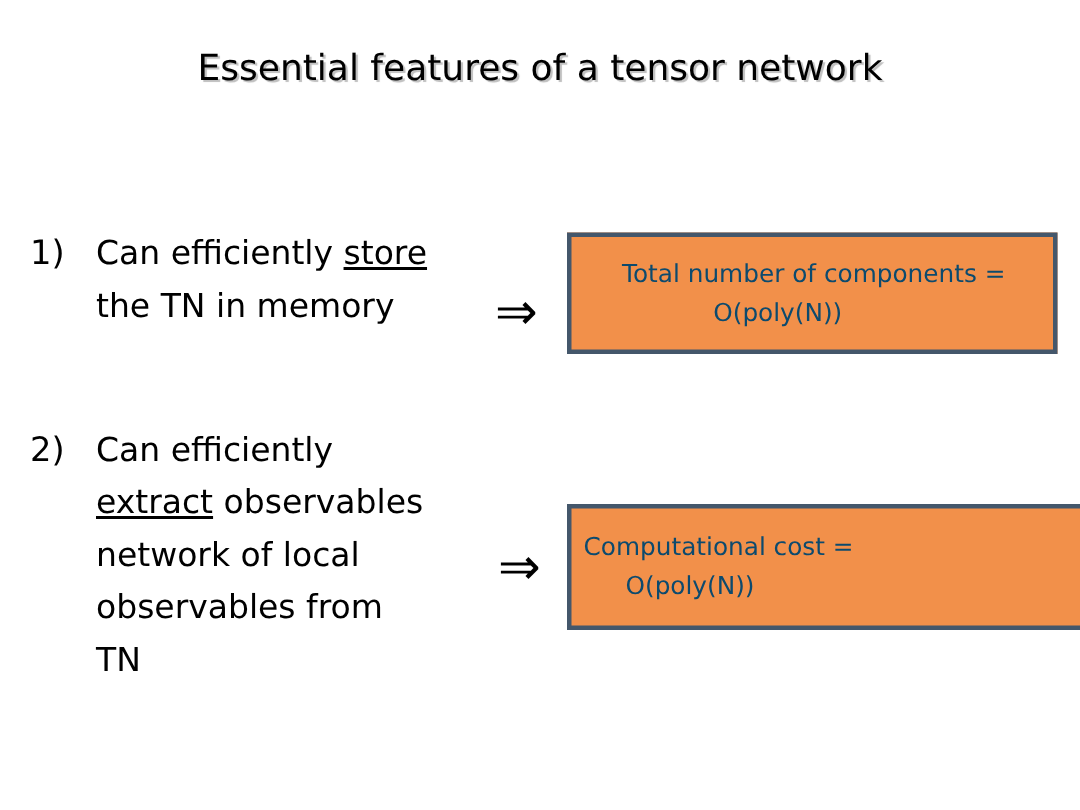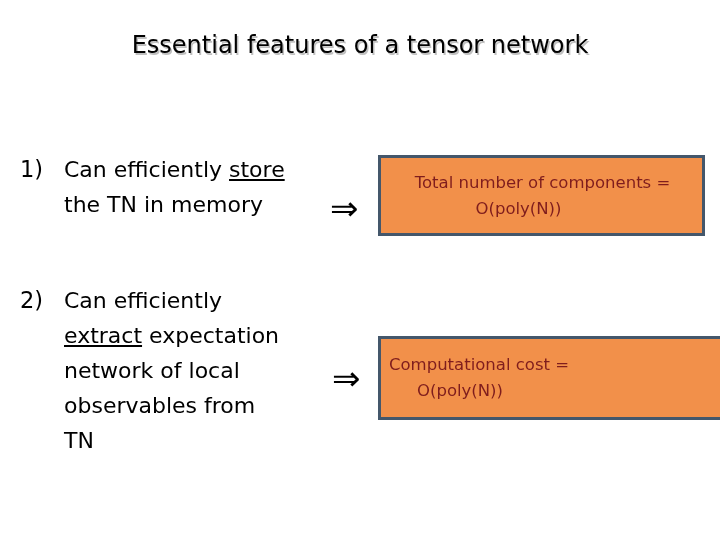--- a/index.html
+++ b/index.html
@@ -81,21 +81,21 @@
   
   .callout {
     position: absolute;
     box-sizing: border-box;
     background: #F2904A;
     border: 3px solid #44576B;
     display: flex;
     flex-direction: column;
     justify-content: center;
     font-family: "DejaVu Sans", sans-serif;
-    color: #7f1d1d;
+    color: #0c4a6e;
   }
   .callout-1 {
     left: 378px;
     top: 155px;
     width: 327px;
     height: 81px;
   }
   .callout-2 {
     left: 378px;
     top: 336px;
@@ -126,21 +126,21 @@
       <span>the TN in memory</span>
     </div>
   </div>
 
   <div class="arrow arrow-1">⇒</div>
 
   <div class="list-item item-2">
     <div class="item-marker">2)</div>
     <div class="item-text">
       <span>Can efficiently</span><br>
-      <span class="u">extract</span><span> expectation</span><br>
+      <span class="u">extract</span><span> observables</span><br>
       <span>network of local</span><br>
       <span>observables from</span><br>
       <span>TN</span>
     </div>
   </div>
 
   <div class="arrow arrow-2">⇒</div>
 
   <div class="callout callout-1">
     <div class="callout-line line-a">Total number of components =</div>

